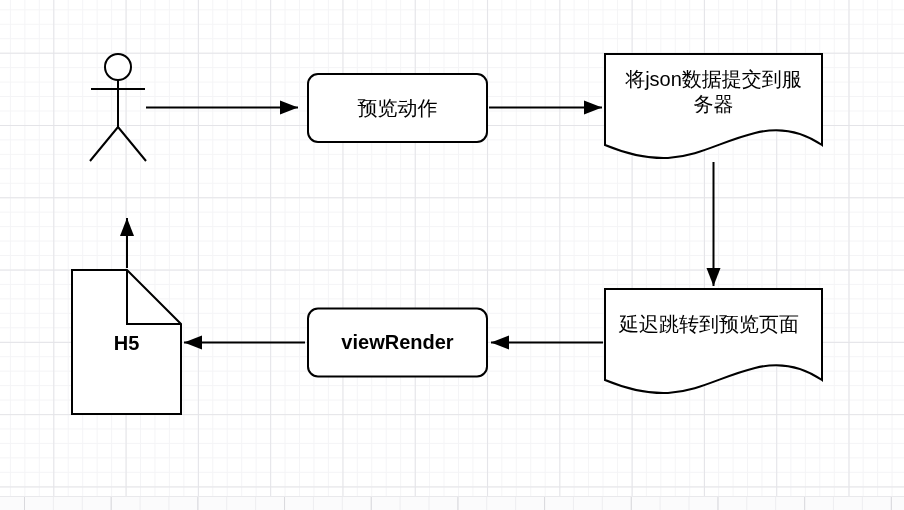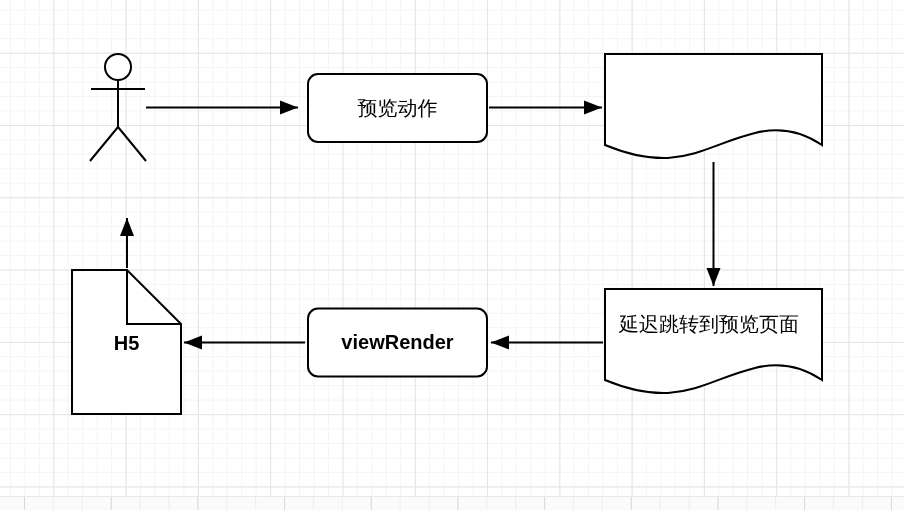--- a/index.html
+++ b/index.html
@@ -82,20 +82,22 @@
 
     <g>
       <path class="shape" d="M72 270 H127 L181 324 V414 H72 Z"></path>
       <path class="stroke-only" d="M127 270 V324 H181"></path>
     </g>
   </svg>
 
 
   <div class="label" style="left:308px;top:74px;width:179px;height:68px;border-radius:15px;">预览动作</div>
 
+  <div class="label" style="left:605px;top:57px;width:217px;height:70px;">将json数据提交到服
+务器</div>
 
   <div class="label" style="left:605px;top:289px;width:208px;height:70px;">延迟跳转到预览页面</div>
 
   <div class="label" style="left:308px;top:308px;width:179px;height:68px;font-weight:bold;">viewRender</div>
 
   <div class="label" style="left:72px;top:328px;width:109px;height:30px;font-weight:bold;">H5</div>
 
 </div>
 
 </body></html>

